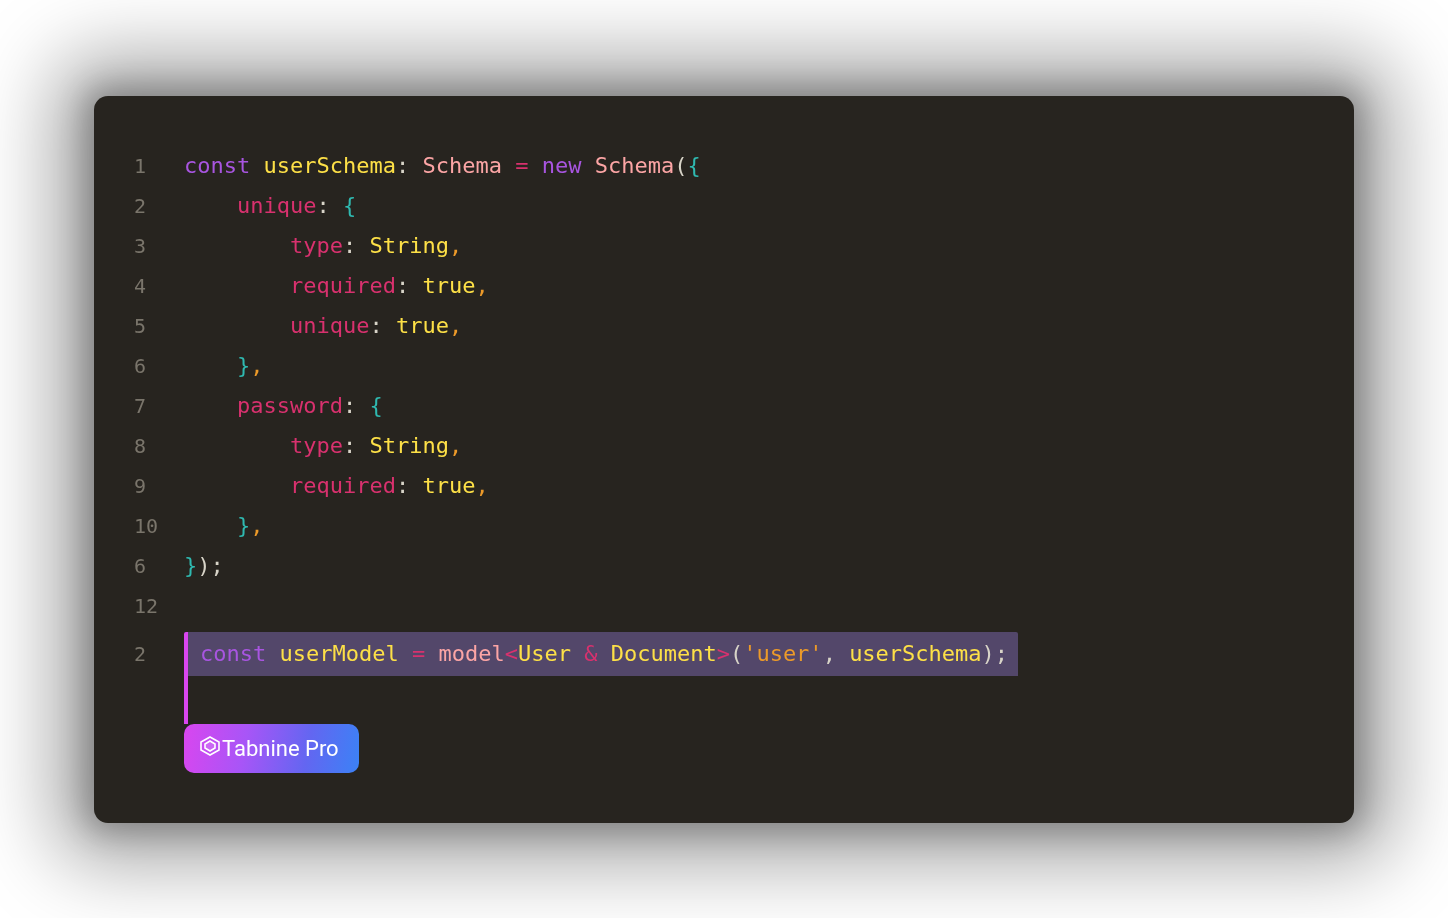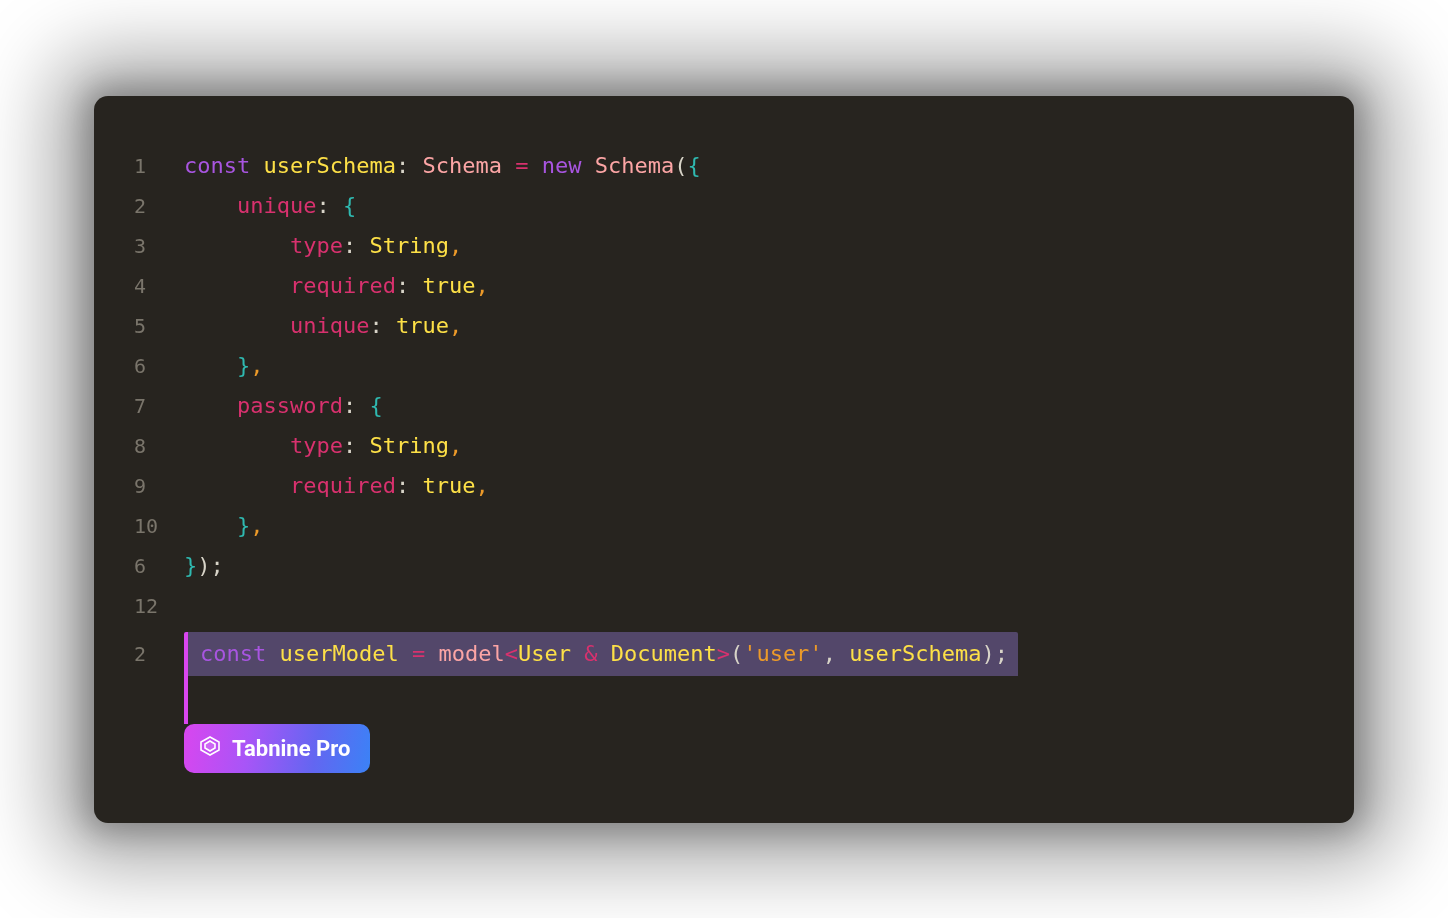--- a/index.html
+++ b/index.html
@@ -86,27 +86,26 @@
   }
   .suggest-stem {
     width: 4px;
     height: 48px;
     background: #d946ef;
     margin-left: 0;
   }
   .badge {
     display: inline-flex;
     align-items: center;
-    gap: 10px;
     padding: 10px 20px 10px 14px;
     border-radius: 10px;
     color: #ffffff;
     font-family: -apple-system, Segoe UI, Roboto, sans-serif;
     font-size: 22px;
-    font-weight: 700;
+    font-weight: 400;
     background: linear-gradient(100deg, #d946ef 0%, #a855f7 35%, #6366f1 70%, #3b82f6 100%);
     user-select: none;
   }
   .badge svg { width: 24px; height: 24px; }
 </style>
 </head>
 <body>
 
 <div class="editor-wrap">
   <div class="code-area">

